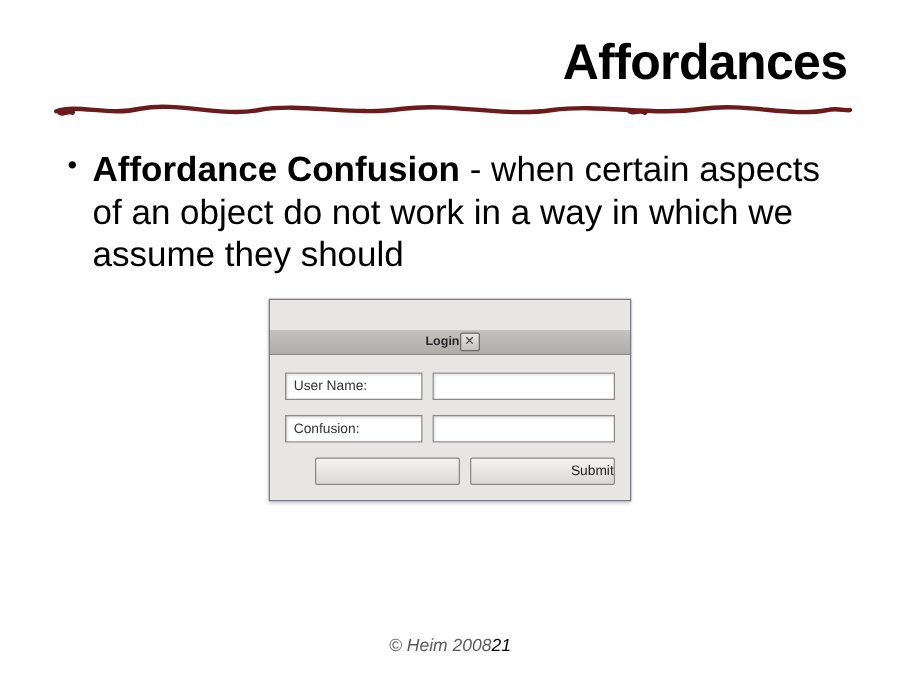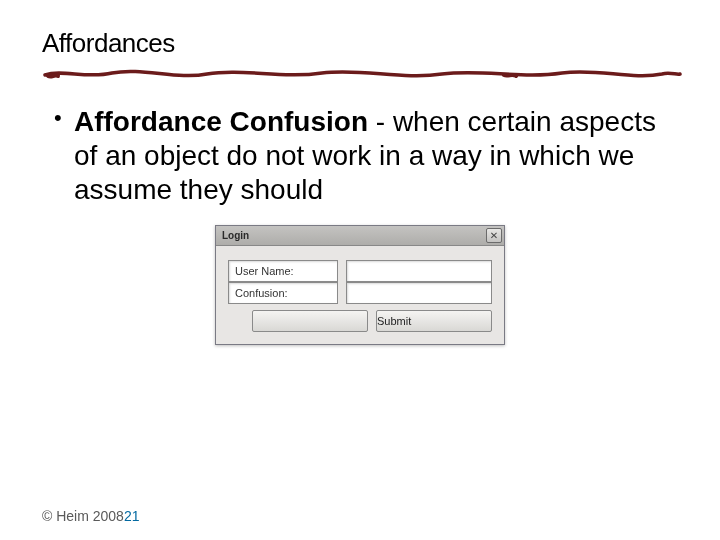--- a/index.html
+++ b/index.html
@@ -10,26 +10,27 @@
     font-family: Verdana, Arial, sans-serif;
     position: relative;
     overflow: hidden;
   }
   .slide {
     padding: 28px 42px 18px 42px;
     height: 100%;
     position: relative;
   }
   .title {
-    font-size: 26px;
-    font-weight: 400;
+    font-size: 40px;
+    font-weight: 700;
     font-family: Arial Black, Arial, sans-serif;
     letter-spacing: -0.5px;
     color: #000;
     margin-bottom: 6px;
+    text-align: right;
   }
   .underline {
     width: 640px;
     height: 18px;
     display: block;
     margin-bottom: 22px;
   }
   ul.bullets {
     list-style: none;
     padding-left: 12px;
@@ -57,23 +58,24 @@
     border: 1px solid #7a7a84;
     background: #e8e6e4;
     box-shadow: 0 1px 3px rgba(0,0,0,0.25);
     font-family: Tahoma, Arial, sans-serif;
   }
   .dialog-titlebar {
     height: 20px;
     background: linear-gradient(to bottom, #c4c3c1, #aeadaa);
     display: flex;
     align-items: center;
-    justify-content: space-between;
+    justify-content: center;
     padding: 0 2px 0 6px;
     border-bottom: 1px solid #888;
+    margin-top: 24px;
   }
   .dialog-titlebar .tb-text {
     font-size: 10px;
     font-weight: 700;
     color: #2a2a2a;
   }
   .close-btn {
     width: 16px;
     height: 15px;
     background: linear-gradient(to bottom, #e7e6e4, #c4c3c1);
@@ -85,20 +87,21 @@
     font-size: 10px;
     color: #444;
     line-height: 1;
   }
   .dialog-body {
     padding: 14px 12px 12px 12px;
   }
   .field-row {
     display: flex;
     gap: 8px;
+    margin-bottom: 12px;
   }
   .fake-input {
     background: #fff;
     border: 1px solid #8a8a8a;
     box-shadow: inset 1px 1px 2px rgba(0,0,0,0.15);
     height: 22px;
     font-size: 11px;
     color: #333;
     padding: 0 6px;
     display: flex;
@@ -115,38 +118,39 @@
   .dlg-btn {
     width: 116px;
     height: 22px;
     background: linear-gradient(to bottom, #f5f4f2, #d9d8d5);
     border: 1px solid #8a8a8a;
     border-radius: 2px;
     font-size: 11px;
     color: #222;
     display: flex;
     align-items: center;
-    justify-content: flex-start;
+    justify-content: flex-end;
   }
   .dlg-btn.blank {
     background: linear-gradient(to bottom, #f5f4f2, #d9d8d5);
   }
 
   .footer {
     position: absolute;
     left: 42px;
     right: 42px;
     bottom: 16px;
     display: flex;
-    justify-content: flex-start;
+    justify-content: center;
     align-items: flex-end;
     font-size: 14px;
     color: #5a5a5a;
-  }
-  .page-num { color: #0369a1; font-size: 14px; }
+    font-style: italic;
+  }
+  .page-num { color: #000000; font-size: 14px; }
 </style>
 </head>
 <body>
 
 <div class="slide">
 
   <h1 class="title">Affordances</h1>
 
   <svg class="underline" viewBox="0 0 640 18" preserveAspectRatio="none">
     <path d="M3,10 C20,4 45,14 70,8 C100,2 135,15 165,9 C200,3 240,14 280,8 C320,3 360,15 400,9 C440,4 480,14 520,8 C555,3 590,15 620,9 C628,7 635,10 638,9" stroke="#6b1b1b" stroke-width="3.5" fill="none" stroke-linecap="round"></path>

